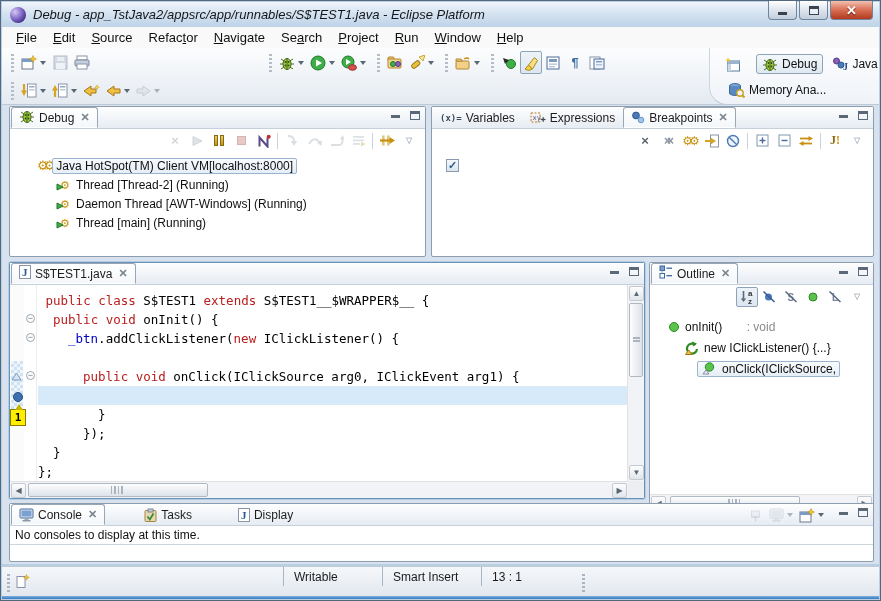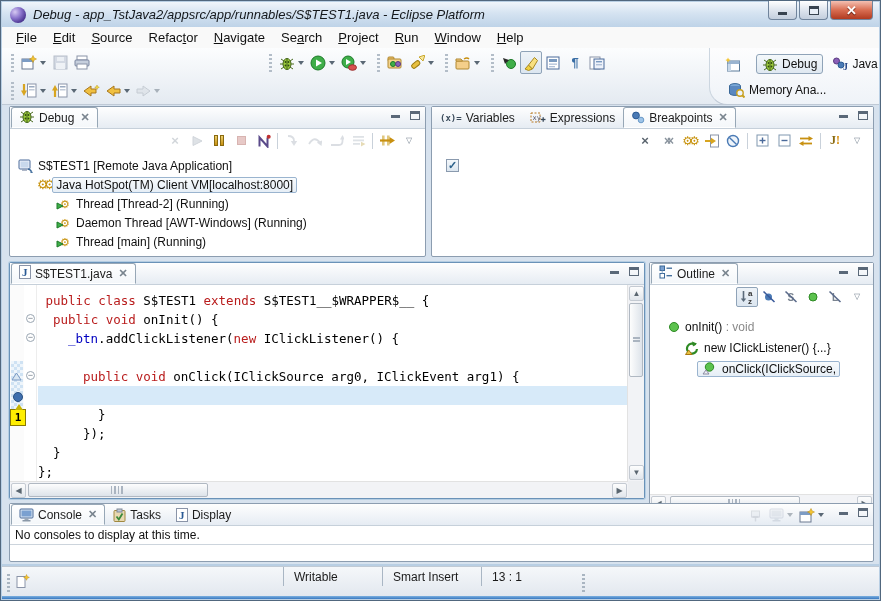--- a/index.html
+++ b/index.html
@@ -92,21 +92,21 @@
   border:1px solid #c4cad2; border-radius:2px; color:#5a6670; font-size:8px; display:flex; align-items:center; justify-content:center; }
 .vthumb { position:absolute; left:1px; right:1px; top:18px; height:74px; background:linear-gradient(90deg,#fdfdfd,#dde3ea); border:1px solid #b0b8c2; border-radius:2px; }
 .vthumb::after,.hthumb::after { content:""; position:absolute; inset:0; margin:auto; width:7px; height:7px;
   background:repeating-linear-gradient(180deg,#aab4c0 0 1.5px,transparent 1.5px 3.5px); }
 .hthumb { position:absolute; top:1px; bottom:1px; left:18px; width:180px; background:linear-gradient(#fdfdfd,#dde3ea); border:1px solid #b0b8c2; border-radius:2px; }
 .hthumb::after { width:14px; height:8px; background:repeating-linear-gradient(90deg,#aab4c0 0 1.5px,transparent 1.5px 3.5px); }
 .sb-corner { position:absolute; right:0; bottom:0; width:16px; height:17px; background:#eceef1; }
 
 
 .orow { height:21px; display:flex; align-items:center; gap:5px; font-size:12px; color:#101010; white-space:nowrap; }
-.dim { color:#8a8a8a; }
+.dim { color:#8a8a8a;padding-left:21px; }
 .console-msg { height:19px; border-bottom:1px solid #ccd4dc; font-size:12px; color:#101010; padding:2px 5px; }
 .statusbar { position:absolute; left:1px; right:1px; top:565px; height:32px;
   background:linear-gradient(#f5f7fa,#e1e7ee); border-top:1px solid #c0cad5; }
 .grip-v { position:absolute; top:7px; width:3px; height:18px; background:repeating-linear-gradient(180deg,#a9b5c1 0 2px,transparent 2px 4px); }
 .status-cell { position:absolute; top:0; bottom:12px; display:flex; align-items:center; font-size:12px; color:#1a1a1a; padding-left:10px; border-left:1px solid #a9b6c4; }
 .status-icon { position:absolute; left:13px; top:7px; }
 .pausebars { display:inline-flex; gap:2px; }
 .pausebars i { width:4px; height:11px; background:linear-gradient(#ecd070,#c89010); border:1px solid #8a6a10; }
 .stopsq { width:9px; height:9px; background:#cc8a84; border:1px solid #aa5a55; }
 .xg { font-weight:bold; font-size:13px; line-height:1; }
@@ -520,32 +520,20 @@
             </svg>
           </span>
         </span>
         <span class="tb-btn">
           <span style="display:inline-flex">
             <span class="viewmenu-g">▽</span>
           </span>
         </span>
       </div>
     <div class="tree" id="debug-tree">
-        <div class="trow" style="padding-left:8px">
-          <span style="display:inline-flex">
-            <svg width="15" height="14">
-              <rect x="1" y="1" width="11" height="9" rx="1" fill="#eef2fa" stroke="#4a6a9a"></rect>
-              <rect x="2.5" y="2.5" width="8" height="6" fill="#c8d8ec"></rect>
-              <rect x="4" y="10.5" width="5" height="1.2" fill="#8a98b0"></rect>
-              <path d="M10 10 q4 1 3 4" fill="none" stroke="#3a6898" stroke-width="1.4"></path>
-              <polygon points="12,14.5 14.8,12.5 14.2,15.5" fill="#3a6898"></polygon>
-            </svg>
-          </span>
-          <span>S$TEST1 [Remote Java Application]</span>
-        </div>
         <div class="trow" style="padding-left:27px">
           <span style="display:inline-flex">
             <span style="color:#c8930f;letter-spacing:-5px;font-size:13px;line-height:1">⚙⚙</span>
           </span>
           <span class="sel-box">Java HotSpot(TM) Client VM[localhost:8000]</span>
         </div>
         <div class="trow" style="padding-left:46px">
           <span style="display:inline-flex">
             <svg width="15" height="13">
               <text x="4" y="11" font-size="11" fill="#c8930f" font-family="sans-serif">⚙</text>
@@ -846,21 +834,21 @@
       </div>
     <div class="hscroll" style="left:0;right:0;bottom:0;">
       <span class="sb-btn" style="left:0;">◀</span>
       <div class="hthumb" style="width:130px;left:20px;"></div>
       <span class="sb-btn" style="right:0;">▶</span>
     </div>
   </div>
 
   <div class="panel" id="console-panel" style="left:8px;top:502px;width:865px;height:59px;">
     <div class="view-head" id="con-head">
-      <span id="con-tabs" style="display:flex;align-items:flex-end;height:22px;">
+      <span id="con-tabs" style="display:flex;align-items:flex-end;height:22px;gap:31px;">
           <span class="vtab active">
             <span style="display:inline-flex">
               <svg width="15" height="14">
                 <rect x="1" y="1" width="13" height="9" rx="1" fill="#dce8f4" stroke="#4a6a9a"></rect>
                 <rect x="2.5" y="2.5" width="10" height="6" fill="#7aa0d0"></rect>
                 <rect x="5.5" y="10" width="4" height="2" fill="#9aa8b8"></rect>
                 <rect x="3.5" y="12" width="8" height="1.5" fill="#8a98a8"></rect>
               </svg>
             </span>
             <span>Console</span>

